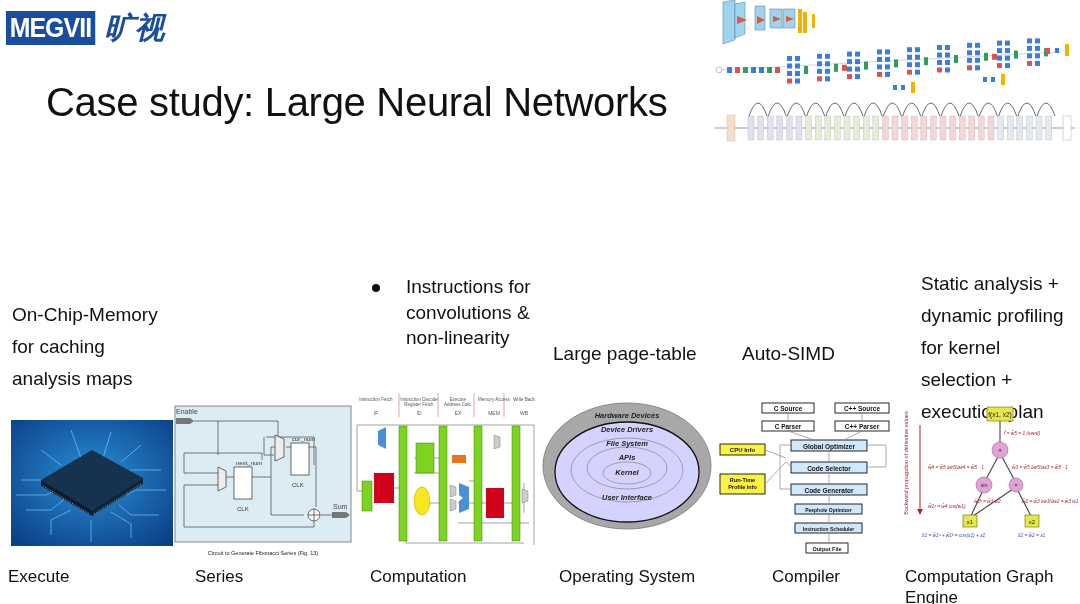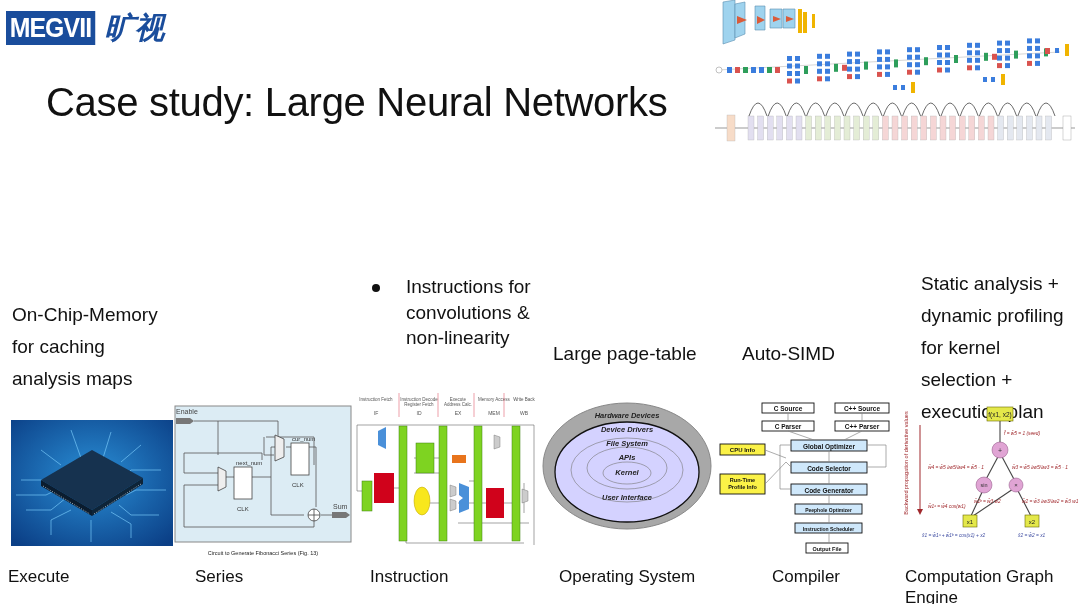--- a/index.html
+++ b/index.html
@@ -416,17 +416,17 @@
     <text x="28" y="105">w̄1ᵃ = w̄4 cos(w1)</text>
     <text x="74" y="100">w̄1ᵇ = w̄3 w2</text>
     <text x="122" y="100">w̄2 = w̄3 ∂w3/∂w2 = w̄3 w1</text>
     <text x="22" y="134" fill="#3c4aa0">x̄1 = w̄1ᵃ + w̄1ᵇ = cos(x1) + x2</text>
     <text x="118" y="134" fill="#3c4aa0">x̄2 = w̄2 = x1</text>
   </g>
 </svg>
 
 <div class="abs caption" style="left:8px">Execute</div>
 <div class="abs caption" style="left:195px">Series</div>
-<div class="abs caption" style="left:370px">Instruction</div>
+<div class="abs caption" style="left:370px">Computation</div>
 <div class="abs caption" style="left:559px">Operating System</div>
 <div class="abs caption" style="left:772px">Compiler</div>
 <div class="abs caption" style="left:905px">Computation Graph
 Engine</div>
 
 </body></html>

